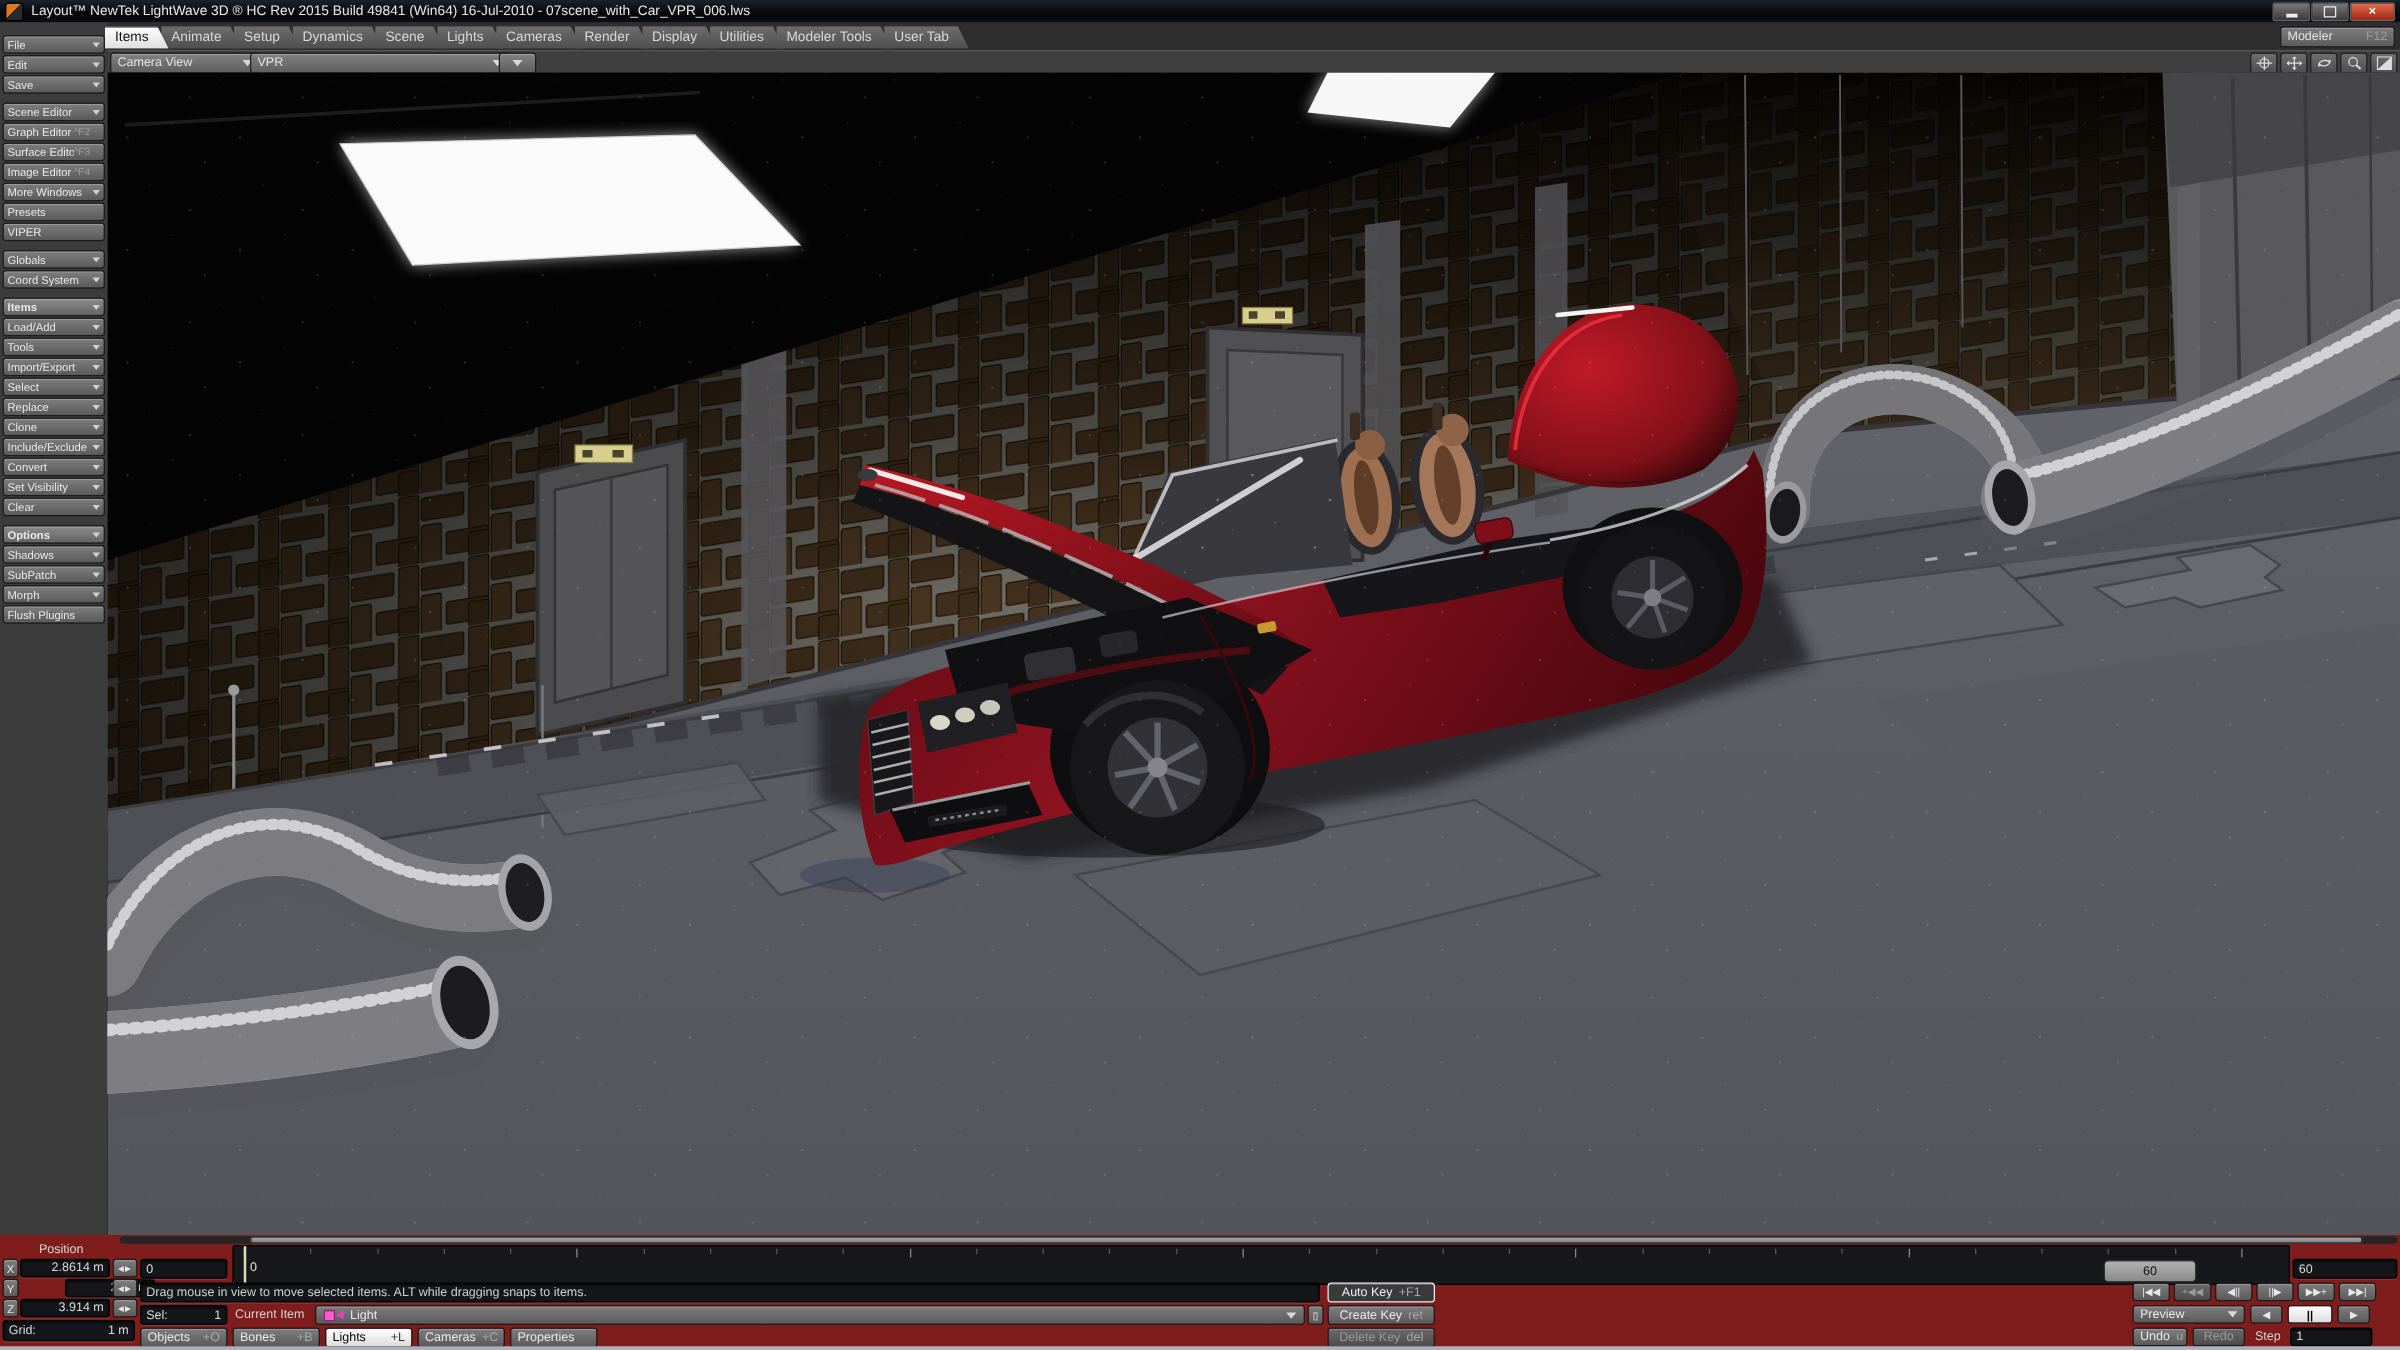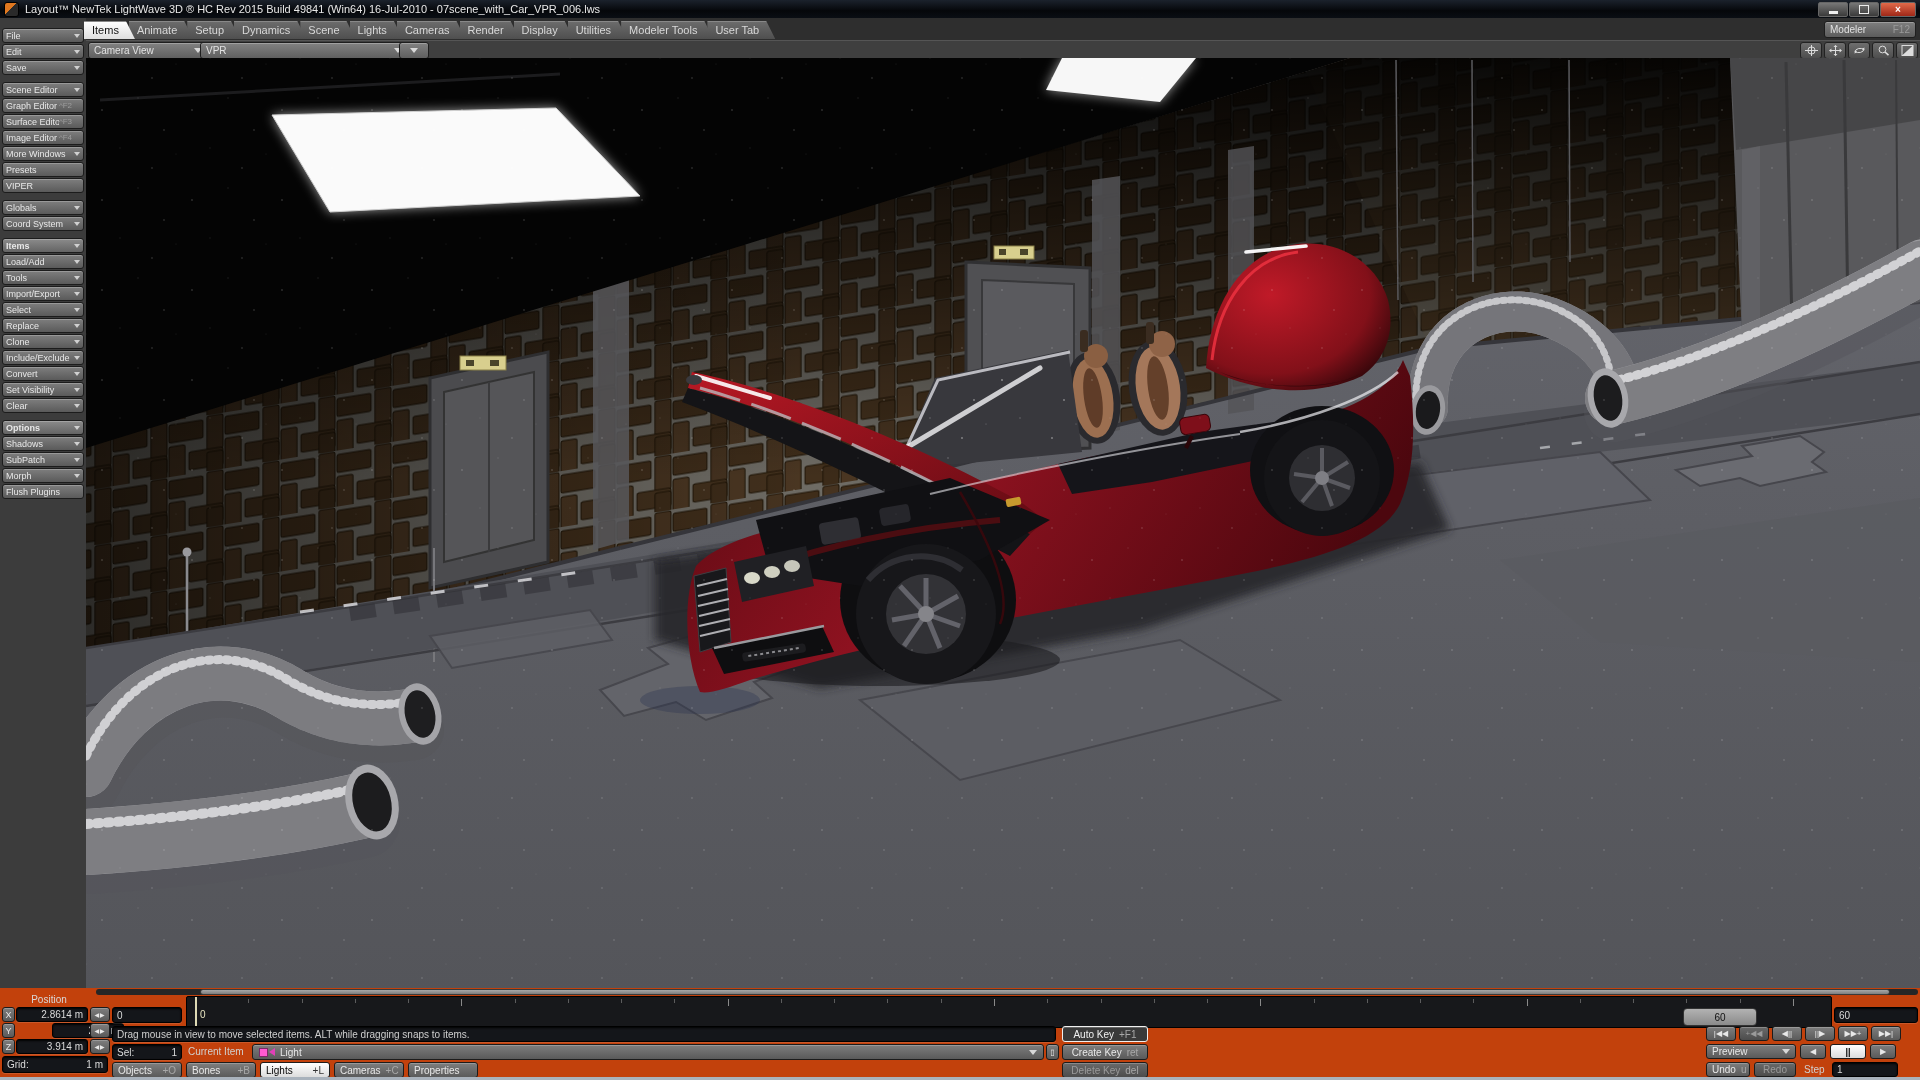--- a/index.html
+++ b/index.html
@@ -47,21 +47,21 @@
     background:linear-gradient(#7e7e7e,#5a5a5a);display:flex;align-items:center;font-size:9px;
     padding:0 3px;box-shadow:inset 0 1px 0 rgba(255,255,255,.22);color:#e8e8e8;white-space:nowrap;overflow:hidden;}
   .side-row .lbl{flex:1;overflow:hidden;}
   .side-row .sc{color:#9d9d9d;font-size:8px;}
   .side-row .arr{border-left:3px solid transparent;border-right:3px solid transparent;border-top:4px solid #d0d0d0;margin-left:2px;}
   .side-row.header{background:linear-gradient(#8b8b8b,#646464);justify-content:center;font-weight:bold;}
   .side-row.gap{visibility:hidden;height:6px;border:none;margin-bottom:0;}
   
   #viewport{position:absolute;left:86px;top:58px;width:1834px;height:932px;background:#000;}
   
-  #bottom{position:absolute;left:0;top:988px;width:1920px;height:92px;background:#c2410c;font-size:10px;}
+  #bottom{position:absolute;left:0;top:988px;width:1920px;height:92px;background:#7f1d1d;font-size:10px;}
   #bottomedge{position:absolute;left:0;top:1077px;width:1920px;height:3px;background:#a9b2bc;}
   .abs{position:absolute;}
   .fld{background:#14161a;border:1px solid #000;border-radius:3px;color:#dadada;
     box-shadow:inset 0 1px 2px rgba(0,0,0,.9),0 1px 0 rgba(255,255,255,.12);display:flex;align-items:center;padding:0 4px;box-sizing:border-box;}
   .gbtn{border:1px solid #1c1c1c;border-radius:3px;background:linear-gradient(#7e7e7e,#5a5a5a);
     display:flex;align-items:center;justify-content:center;box-shadow:inset 0 1px 0 rgba(255,255,255,.22);
     color:#e8e8e8;box-sizing:border-box;white-space:nowrap;}
   .gbtn .sc{color:#a8a8a8;margin-left:5px;}
   .gbtn.white{background:linear-gradient(#ffffff,#dcdcdc);color:#000;}
   .gbtn.white .sc{color:#333;}

